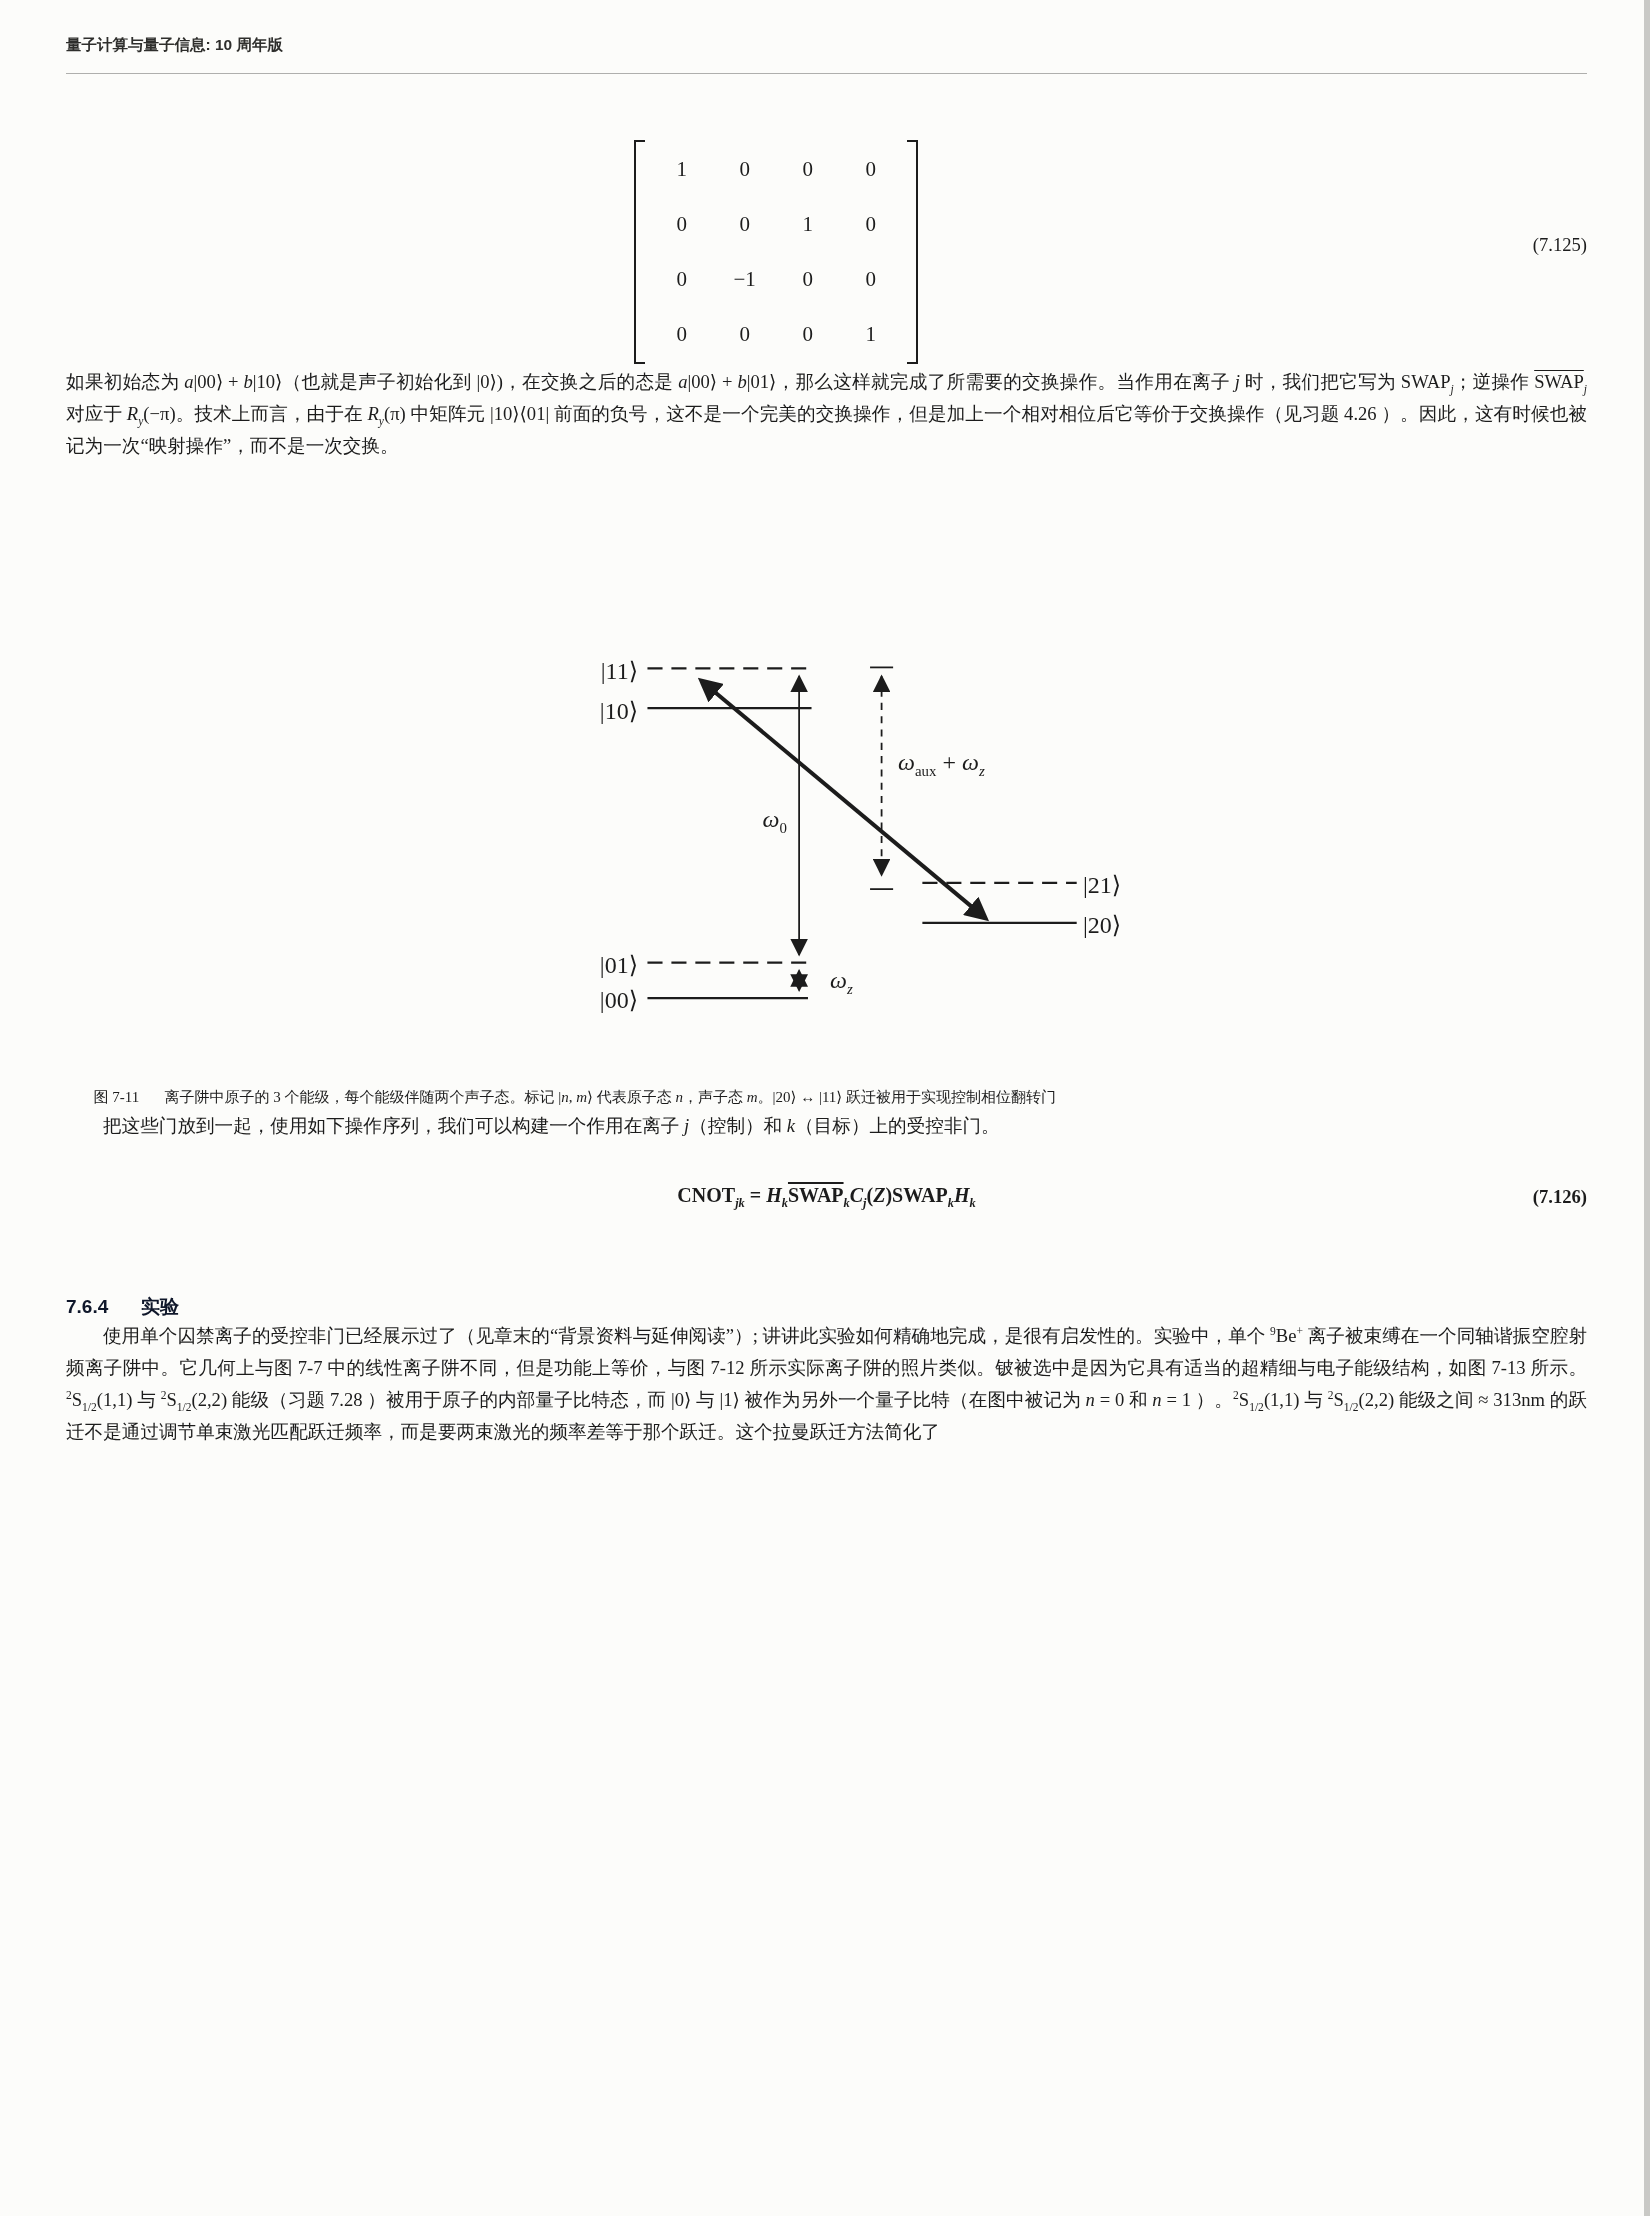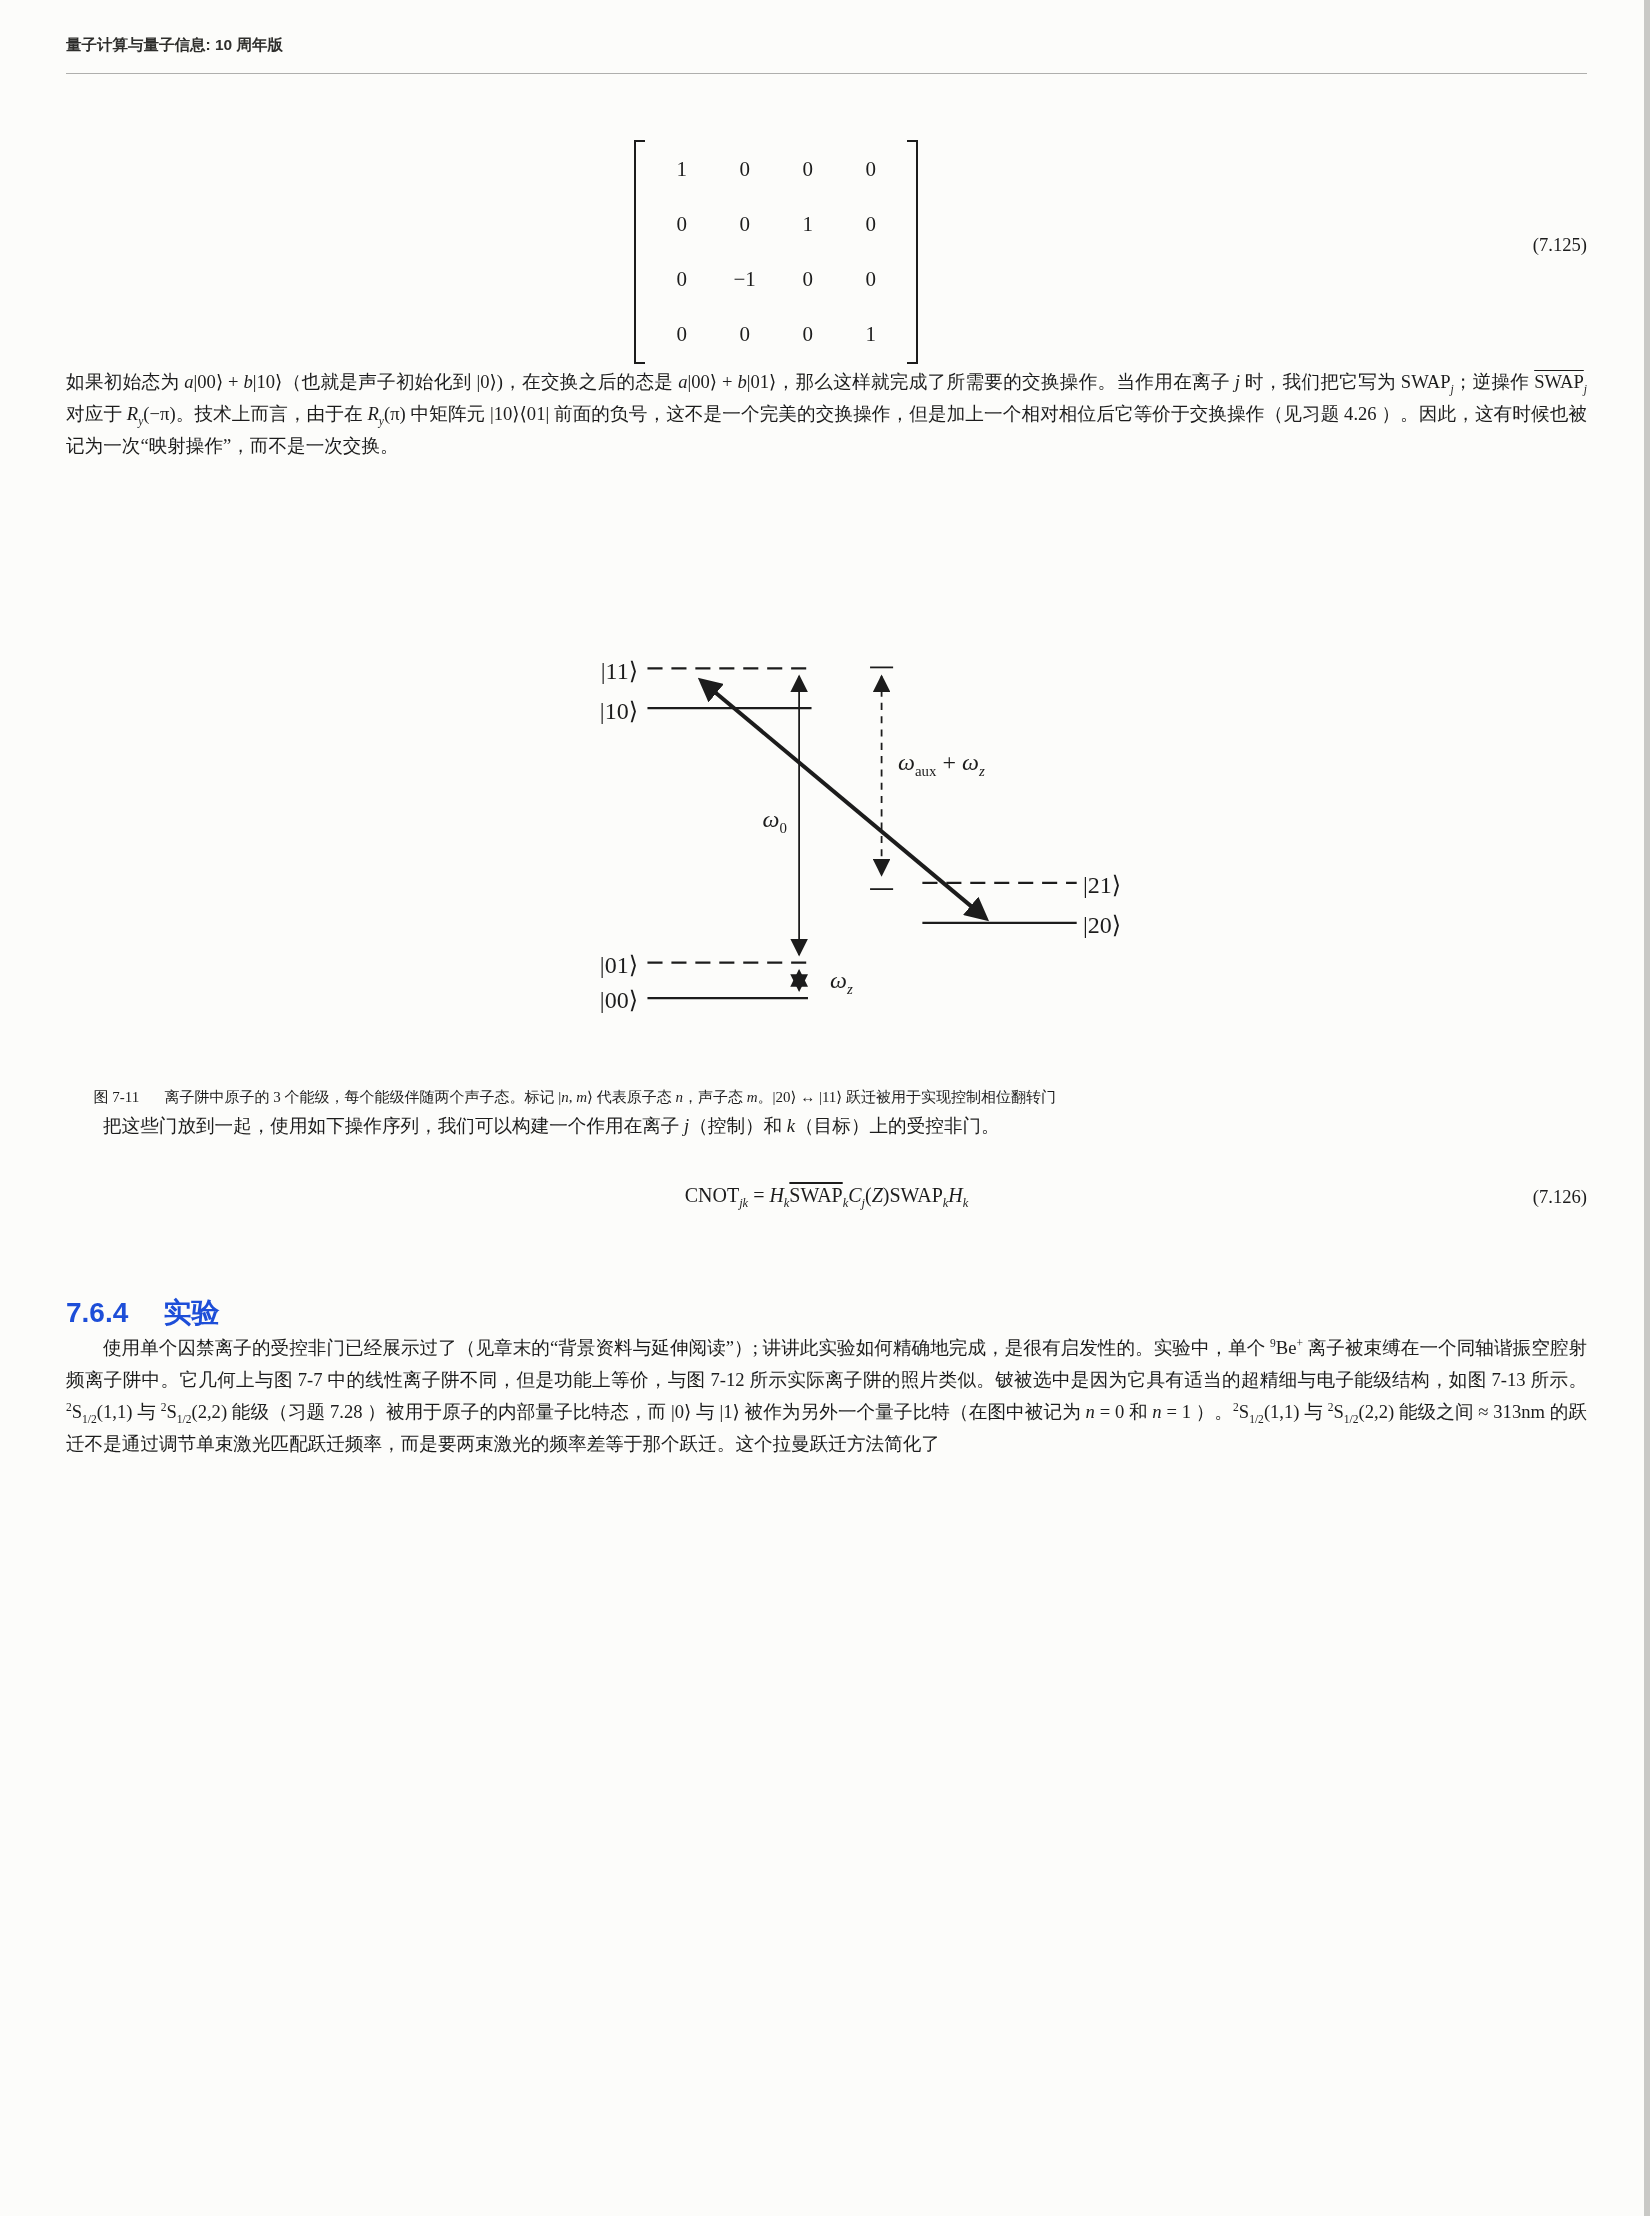--- a/index.html
+++ b/index.html
@@ -42,24 +42,24 @@
   .lbl-k21{left:573px;top:233px;}
   .lbl-k20{left:573px;top:273px;}
   .lbl-w0{left:191px;top:168px;width:86px;text-align:right;}
   .lbl-waux{left:388px;top:111px;}
   .lbl-wz{left:320px;top:329px;}
   .caption{display:flex;margin-top:41px;padding-left:27.5px;font-size:15px;line-height:25px;}
   .caption .lab{width:71px;flex:none;}
   .caption .txt{flex:1;text-align:justify;}
   .h-cnot{font-family:"Liberation Sans",sans-serif;font-weight:700;font-size:19px;color:#141414;margin:70px 0 0 0;}
   .para-cnot{margin-top:43px;}
-  .equation{position:relative;margin-top:42px;font-size:20px;text-align:center;}
+  .equation{position:relative;margin-top:42px;font-size:20px;text-align:center;font-weight:bold;}
   .equation .eqnum2{position:absolute;right:0;top:1.8px;font-size:18.6px;}
   .para-time{margin-top:44px;}
-  .h-sec{font-family:"Liberation Sans",sans-serif;font-weight:700;font-size:28px;color:#1d4ed8;margin:87px 0 0 0;}
+  .h-sec{font-family:"Liberation Sans",sans-serif;font-weight:700;font-size:19px;color:#0f172a;margin:87px 0 0 0;}
   .h-sec .secnum{margin-right:27.5px;}
   .para-exp{margin-top:61px;}
 </style>
 </head>
 <body>
 
 <div class="page">
   <div class="edge-right"></div>
 
   <div class="content">

